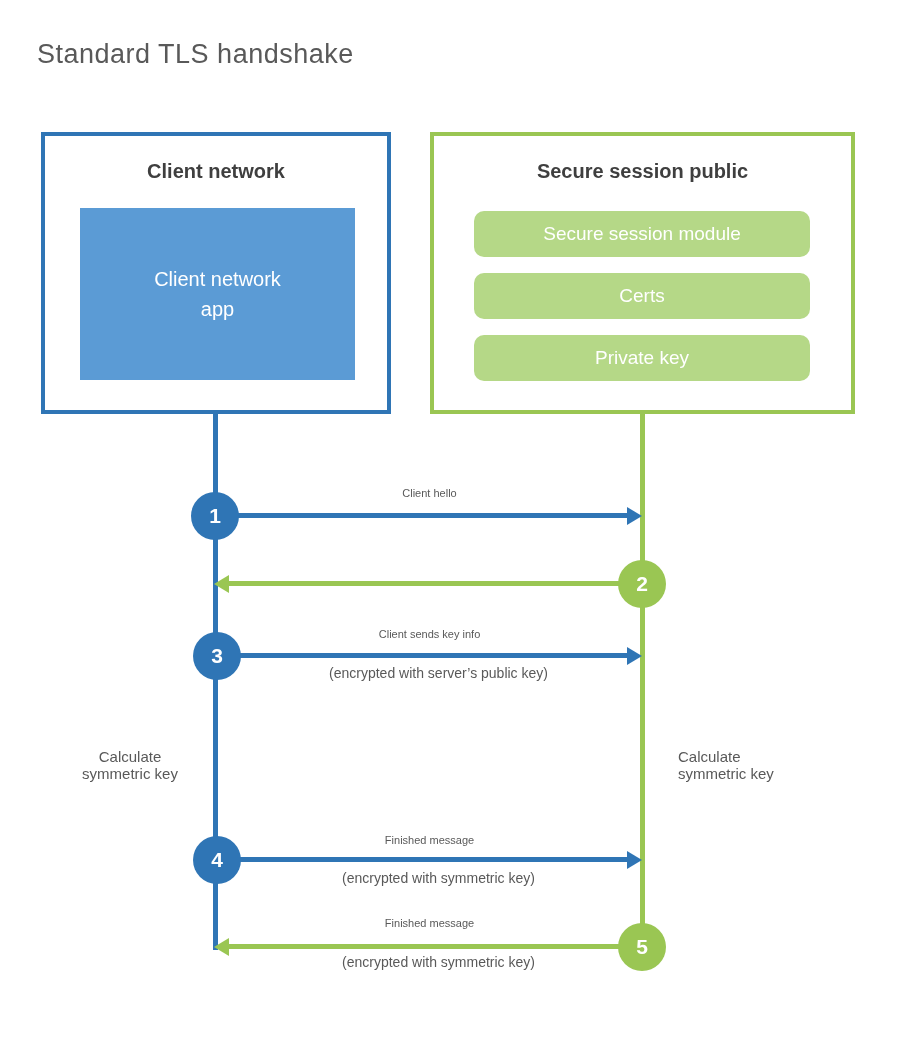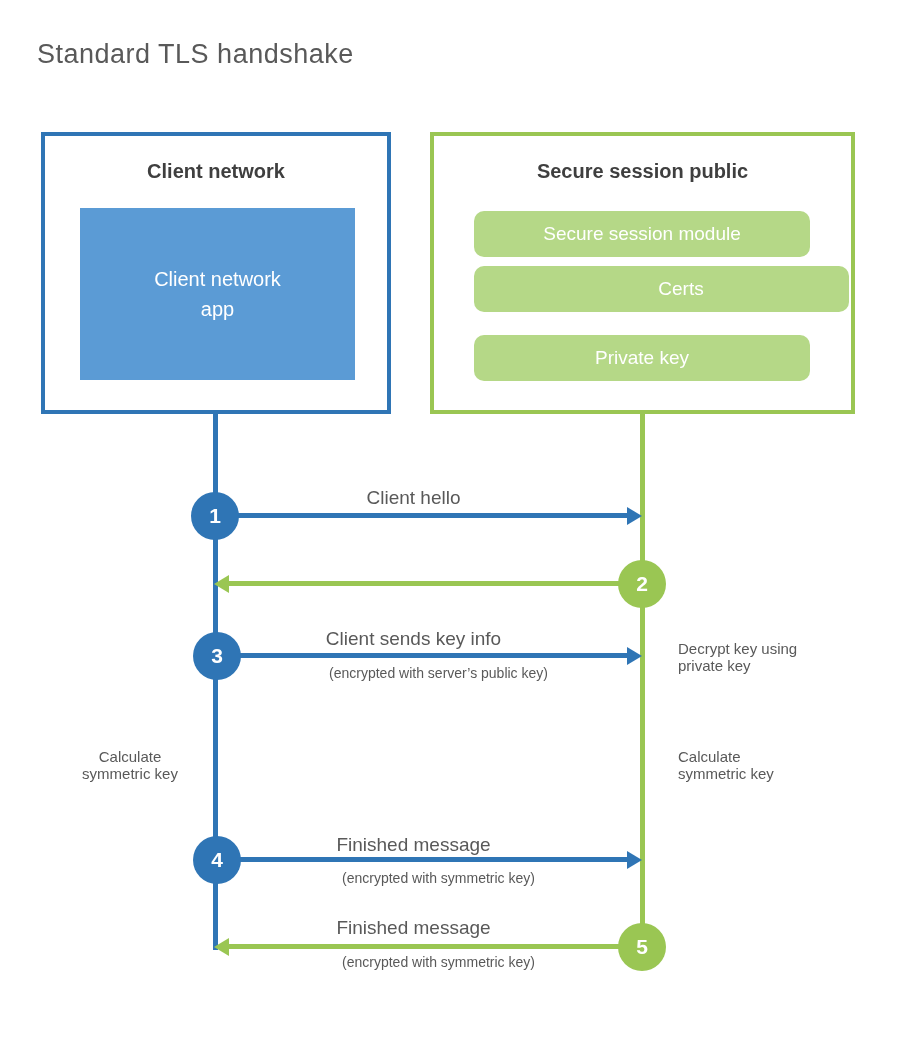--- a/index.html
+++ b/index.html
@@ -94,24 +94,24 @@
     position: absolute;
     width: 0; height: 0;
     border-top: 9px solid transparent;
     border-bottom: 9px solid transparent;
     z-index: 2;
   }
   .arrow-head.right.blue { border-left: 15px solid var(--blue); }
   .arrow-head.left.green { border-right: 15px solid var(--green); }
   .msg-label {
     position: absolute;
-    left: 200px;
+    left: 216px;
     width: 427px;
     text-align: center;
-    font-size: 19px;
+    font-size: 11px;
     color: var(--text);
   }
   .msg-sublabel {
     position: absolute;
     left: 225px;
     width: 427px;
     text-align: center;
     font-size: 14px;
     color: var(--text);
   }
@@ -135,43 +135,41 @@
   <div class="box client">
     <div class="box-title">Client network</div>
   </div>
   <div class="client-module">Client network
 app</div>
 
   <div class="box server">
     <div class="box-title">Secure session public</div>
   </div>
   <div class="server-bar" style="top:202px;">Secure session module</div>
-  <div class="server-bar" style="top:257px;padding-left:39px;">Certs</div>
+  <div class="server-bar" style="top:264px;">Certs</div>
   <div class="server-bar" style="top:326px;">Private key</div>
 
   <div class="lifeline blue"></div>
   <div class="lifeline green"></div>
 
   <div class="msg-label" style="top:478px;">Client hello</div>
   <div class="arrow-bar blue" style="left:217px; top:504px; width:411px;"></div>
   <div class="arrow-head right blue" style="left:627px; top:498px;"></div>
   <div class="step-circle blue" style="left:191px; top:483px;">1</div>
 
   <div class="arrow-bar green" style="left:229px; top:572px; width:412px;"></div>
   <div class="arrow-head left green" style="left:214px; top:566px;"></div>
   <div class="step-circle green" style="left:618px; top:551px;">2</div>
 
   <div class="msg-label" style="top:619px;">Client sends key info</div>
   <div class="msg-sublabel" style="top:656px;">(encrypted with server’s public key)</div>
   <div class="arrow-bar blue" style="left:219px; top:644px; width:409px;"></div>
   <div class="arrow-head right blue" style="left:627px; top:638px;"></div>
   <div class="step-circle blue" style="left:193px; top:623px;">3</div>
 
-  <div class="side-note right-col" style="top:631px;">Decrypt key using
-private key</div>
   <div class="side-note left-col" style="top:739px;">Calculate
 symmetric key</div>
   <div class="side-note right-col" style="top:739px;">Calculate
 symmetric key</div>
 
   <div class="msg-label" style="top:825px;">Finished message</div>
   <div class="msg-sublabel" style="top:861px;">(encrypted with symmetric key)</div>
   <div class="arrow-bar blue" style="left:219px; top:848px; width:409px;"></div>
   <div class="arrow-head right blue" style="left:627px; top:842px;"></div>
   <div class="step-circle blue" style="left:193px; top:827px;">4</div>

